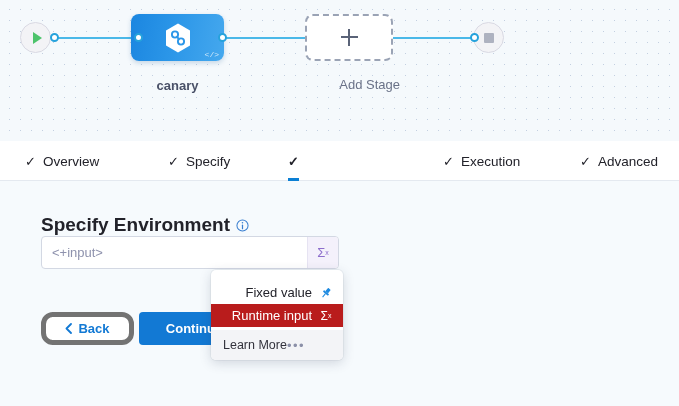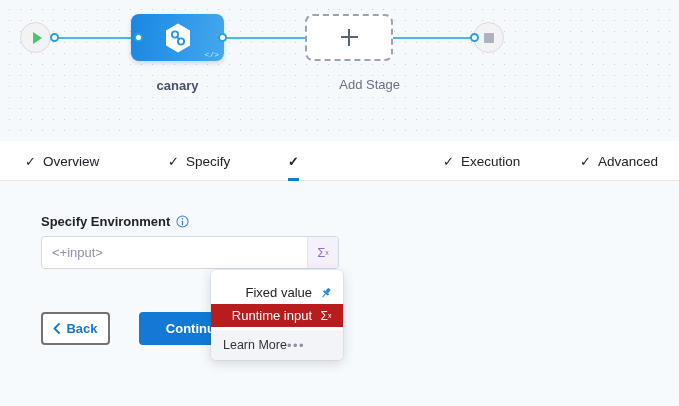--- a/index.html
+++ b/index.html
@@ -201,21 +201,21 @@
   
   .form {
     position: absolute;
     left: 0; top: 181px;
     width: 679px; height: 225px;
     background: #f6fafd;
   }
   .field-label {
     position: absolute;
     left: 41px; top: 214px;
-    font-size: 13px;
+    font-size: 19px;
     font-weight: bold;
     color: #22222a;
     display: flex;
     align-items: center;
     gap: 6px;
   }
   .info-icon {
     width: 13px; height: 13px;
     display: inline-block;
   }
@@ -252,23 +252,23 @@
     font-size: 13px;
     cursor: pointer;
     user-select: none;
   }
   .sigma-btn sup { font-size: 7px; }
 
   
   .btn-back {
     position: absolute;
     left: 41px; top: 312px;
-    width: 69px; height: 33px;
-    border: 2px solid #737373;
-    border-radius: 4px;
+    width: 93px; height: 33px;
+    border: 5px solid #737373;
+    border-radius: 12px;
     background: #ffffff;
     color: #1279d4;
     font-size: 13px;
     font-weight: bold;
     font-family: "Liberation Sans", sans-serif;
     display: flex;
     align-items: center;
     justify-content: center;
     gap: 6px;
     cursor: pointer;

